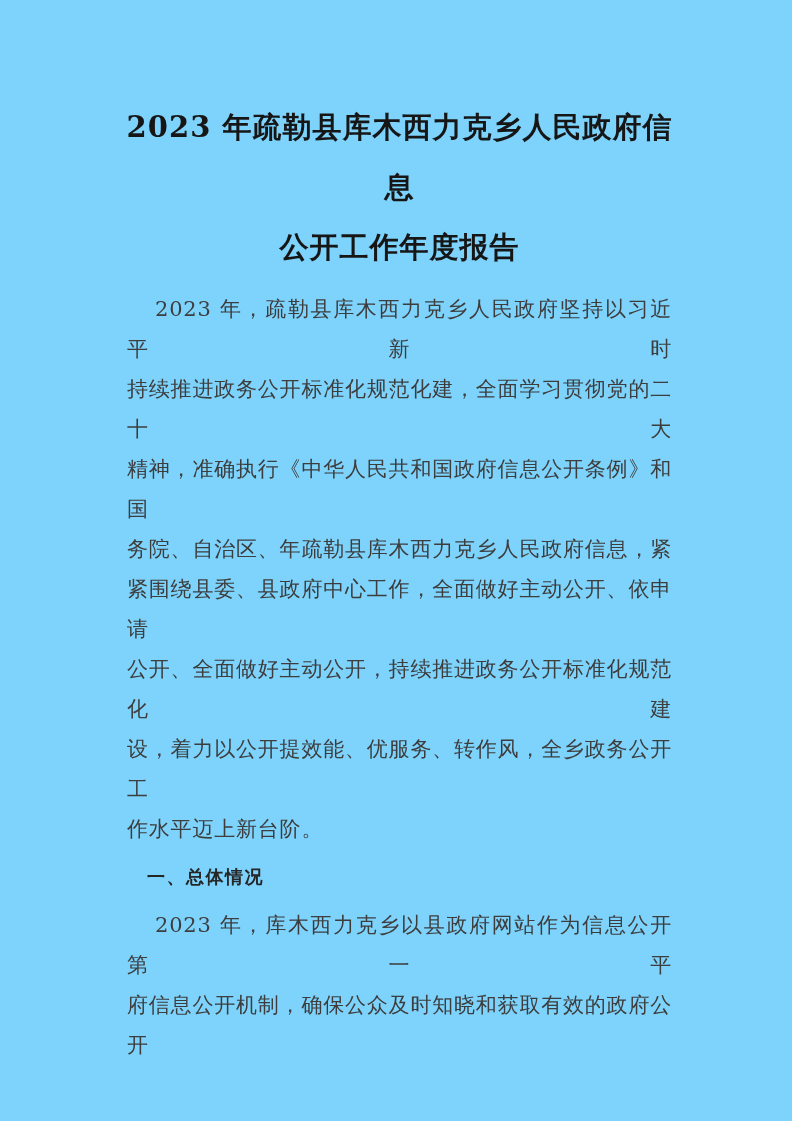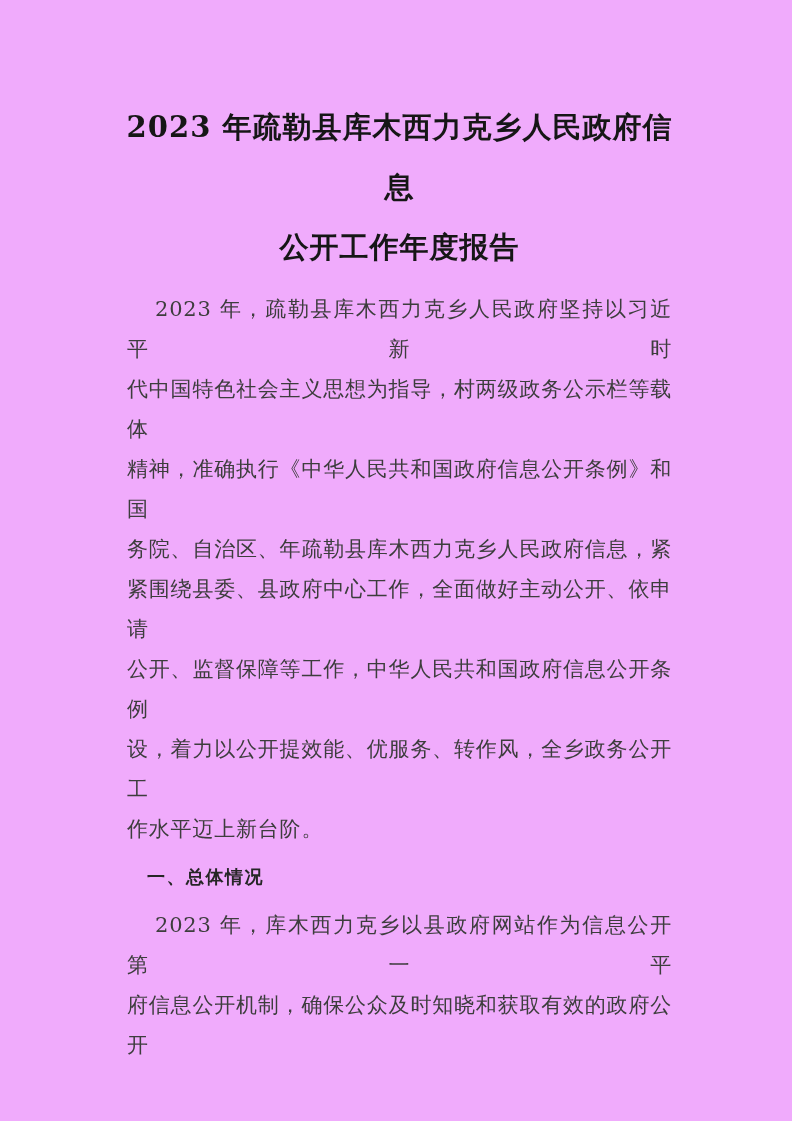--- a/index.html
+++ b/index.html
@@ -5,21 +5,21 @@
   html, body {
     margin: 0;
     padding: 0;
     background: #ffffff;
   }
   .doc-page {
     position: relative;
     width: 792px;
     height: 1121px;
     margin: 0 auto;
-    background: #f0abfc;
+    background: #7dd3fc;
     box-sizing: border-box;
     padding: 97px 112px 0 119px;
     overflow: hidden;
     font-family: "DejaVu Serif", "Liberation Serif", serif;
   }
   .doc-title {
     text-align: center;
     font-size: 29px;
     font-weight: 700;
     color: #161616;
@@ -64,25 +64,25 @@
 
 <div class="doc-page">
 
   <div class="doc-title">
     <span class="title-line">2023 年疏勒县库木西力克乡人民政府信息</span>
     <span class="title-line">公开工作年度报告</span>
   </div>
 
   <div class="para intro">
     <div class="line first">2023 年，疏勒县库木西力克乡人民政府坚持以习近平新时</div>
-    <div class="line">代中国特色社会主义思想为指导，村两级政务公示栏等载体</div>
+    <div class="line">持续推进政务公开标准化规范化建，全面学习贯彻党的二十大</div>
     <div class="line">精神，准确执行《中华人民共和国政府信息公开条例》和国</div>
     <div class="line">务院、自治区、年疏勒县库木西力克乡人民政府信息，紧</div>
     <div class="line">紧围绕县委、县政府中心工作，全面做好主动公开、依申请</div>
-    <div class="line">公开、监督保障等工作，中华人民共和国政府信息公开条例</div>
+    <div class="line">公开、全面做好主动公开，持续推进政务公开标准化规范化建</div>
     <div class="line">设，着力以公开提效能、优服务、转作风，全乡政务公开工</div>
     <div class="line last">作水平迈上新台阶。</div>
   </div>
 
   <div class="section-heading">一、总体情况</div>
 
   <div class="para overall">
     <div class="line first">2023 年，库木西力克乡以县政府网站作为信息公开第一平</div>
     <div class="line">府信息公开机制，确保公众及时知晓和获取有效的政府公开</div>
 

